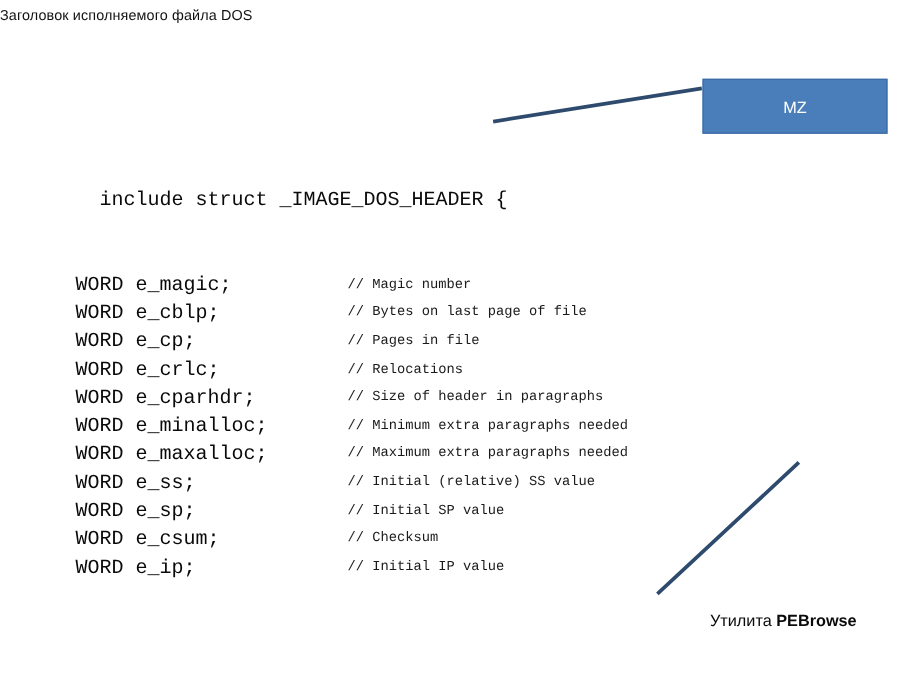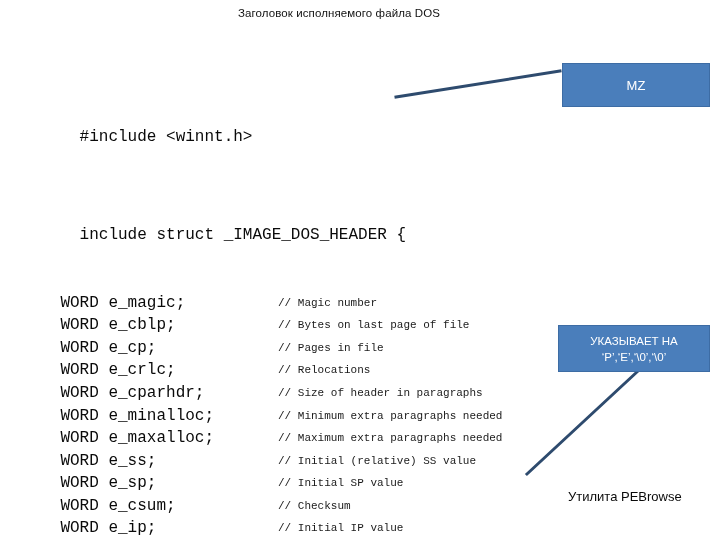--- a/index.html
+++ b/index.html
@@ -23,27 +23,25 @@
     height: 540px;
     background: #ffffff;
   }
 
   
   .slide-title {
     position: absolute;
     left: 0;
     top: 7px;
     width: 640px;
-    text-align: center;
     font-family: "Liberation Sans", sans-serif;
     font-size: 11.5px;
     letter-spacing: 0.1px;
     color: #111111;
     white-space: nowrap;
-    margin-left: 19px;
   }
 
   
   .code-area {
     position: absolute;
     left: 22px;
     top: 36px;
     width: 540px;
     font-family: "Liberation Mono", "DejaVu Sans Mono", monospace;
     font-size: 16px;
@@ -120,55 +118,48 @@
   .bottom-label {
     position: absolute;
     left: 556px;
     top: 489px;
     font-family: "Liberation Sans", sans-serif;
     font-size: 13px;
     color: #0a0a0a;
     white-space: nowrap;
   }
   .bottom-label .util-word { font-weight: normal; margin-left: 12px; }
-  .bottom-label .tool-word { font-weight: normal; }
+  .bottom-label .tool-word { font-weight: bold; }
 </style>
 </head>
 <body>
 
 <div id="slide" style="background: rgb(255, 255, 255);">
 
   <div class="slide-title">Заголовок исполняемого файла DOS</div>
 
   <svg class="connector" viewBox="0 0 720 540" width="720" height="540" xmlns="http://www.w3.org/2000/svg">
     <line id="conn0" x1="396" y1="97" x2="560" y2="71" stroke="#2E4B6E" stroke-width="3" stroke-linecap="square"></line>
     <line id="conn1" x1="527" y1="474" x2="638" y2="371" stroke="#2E4B6E" stroke-width="3" stroke-linecap="square"></line>
   </svg>
 
   <div class="code-area">
 
-    <div class="code-line gap-after">
-      <span class="code-text">#include &lt;winnt.h&gt;</span>
-    </div>
 
     <div class="code-line">
       <span class="code-text">include struct _IMAGE_DOS_HEADER {</span>
     </div>
 
     <div id="code-fields"><div class="code-line"><span class="code-text">    WORD e_magic;</span><span class="code-comment">// Magic number</span></div><div class="code-line"><span class="code-text">    WORD e_cblp;</span><span class="code-comment">// Bytes on last page of file</span></div><div class="code-line"><span class="code-text">    WORD e_cp;</span><span class="code-comment">// Pages in file</span></div><div class="code-line"><span class="code-text">    WORD e_crlc;</span><span class="code-comment">// Relocations</span></div><div class="code-line"><span class="code-text">    WORD e_cparhdr;</span><span class="code-comment">// Size of header in paragraphs</span></div><div class="code-line"><span class="code-text">    WORD e_minalloc;</span><span class="code-comment">// Minimum extra paragraphs needed</span></div><div class="code-line"><span class="code-text">    WORD e_maxalloc;</span><span class="code-comment">// Maximum extra paragraphs needed</span></div><div class="code-line"><span class="code-text">    WORD e_ss;</span><span class="code-comment">// Initial (relative) SS value</span></div><div class="code-line"><span class="code-text">    WORD e_sp;</span><span class="code-comment">// Initial SP value</span></div><div class="code-line"><span class="code-text">    WORD e_csum;</span><span class="code-comment">// Checksum</span></div><div class="code-line"><span class="code-text">    WORD e_ip;</span><span class="code-comment">// Initial IP value</span></div></div>
 
     
   </div>
 
   <div class="callout" id="callout-mz" style="background: rgb(74, 126, 187); color: rgb(255, 255, 255);">
     <span class="callout-line">MZ</span>
   </div>
 
-  <div class="callout" id="callout-points-to" style="background: rgb(74, 126, 187); color: rgb(255, 255, 255);">
-    <span class="callout-line">УКАЗЫВАЕТ НА</span>
-    <span class="callout-line">‘P’,‘E’,‘\0’,‘\0’</span>
-  </div>
 
   <div class="bottom-label">
     <span class="util-word">Утилита </span><span class="tool-word">PEBrowse</span>
   </div>
 
 </div>
 
 </body></html>

